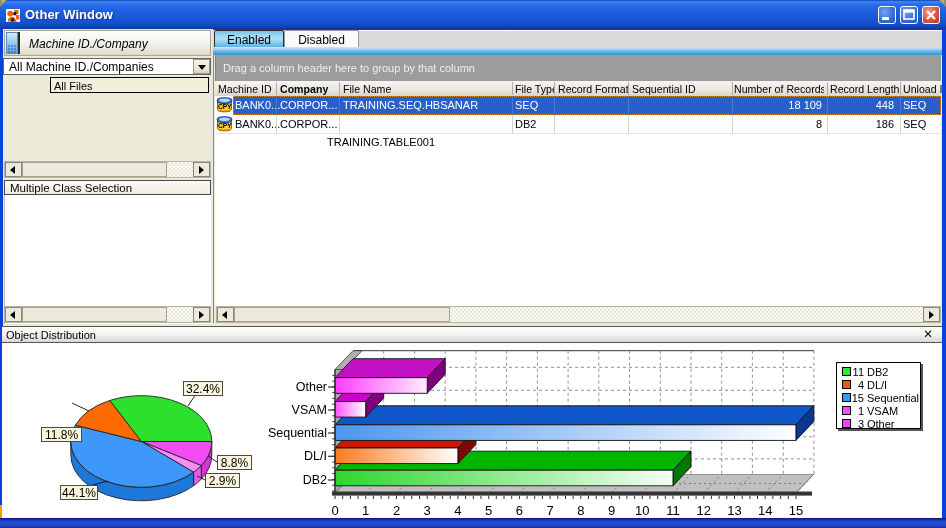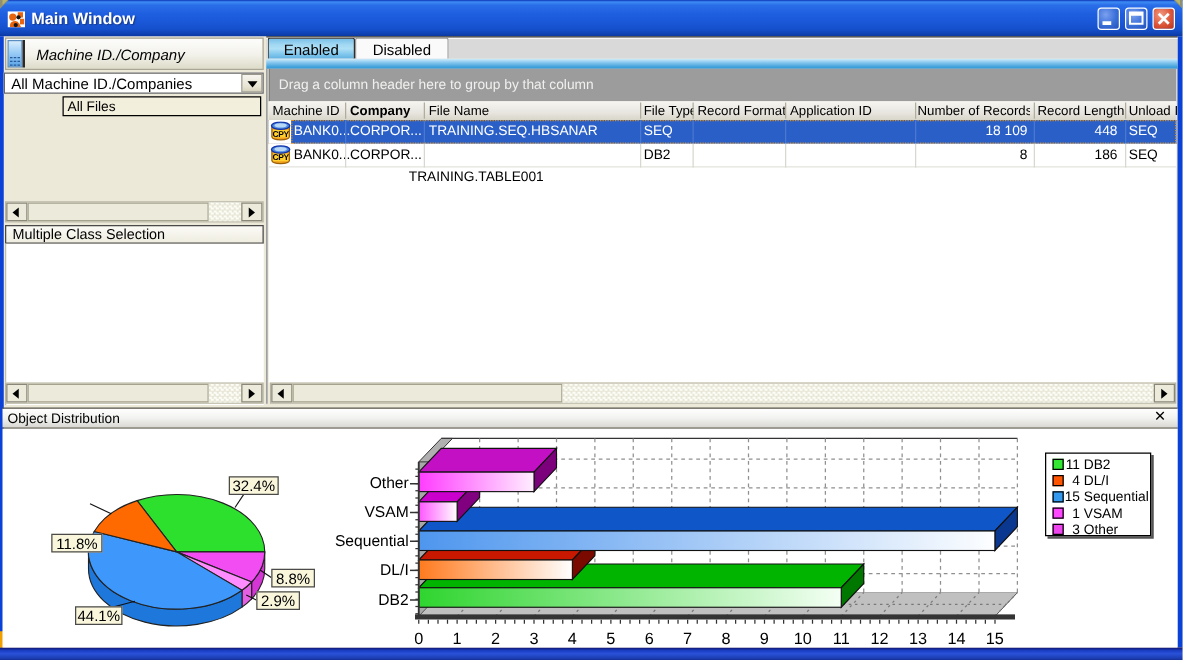--- a/index.html
+++ b/index.html
@@ -80,21 +80,21 @@
 <div id="title" class="abs">
   <svg class="abs" style="left:6px;top:9px" width="14" height="13" viewBox="0 0 14 13">
     <rect x="0" y="0" width="14" height="13" fill="#fff"></rect>
     <circle cx="4.2" cy="4.6" r="2.9" fill="#e8650f"></circle>
     <path d="M2,12.5 a4,4 0 0 1 7.5,-2.5 l1.5,3 z" fill="#e8650f"></path>
     <rect x="8.2" y="0.8" width="4.2" height="4.2" fill="#e8650f"></rect>
     <rect x="10" y="6" width="3.4" height="4.5" fill="#e8650f"></rect>
     <circle cx="8.8" cy="4.8" r="1.7" fill="#141414"></circle>
     <circle cx="6.6" cy="11" r="1.7" fill="#141414"></circle>
   </svg>
-  <div class="abs txt">Main Window</div>
+  <div class="abs txt">Other Window</div>
 </div>
 <div id="btnmin" class="abs tbtn"><svg width="16" height="16">
         <rect x="3" y="10" width="7" height="3" fill="#fff"></rect>
       </svg></div>
 <div id="btnmax" class="abs tbtn"><svg width="16" height="16">
         <rect x="3" y="3" width="10" height="9" fill="none" stroke="#fff" stroke-width="1.6"></rect>
         <rect x="3" y="3" width="10" height="2.6" fill="#fff"></rect>
       </svg></div>
 <div id="btncls" class="abs tbtn"><svg width="16" height="16">
         <path d="M4,4 L12,12 M12,4 L4,12" stroke="#fff" stroke-width="2.2"></path>
@@ -172,21 +172,21 @@
   <div class="hcell" style="left:3px;width:57px;">Machine ID</div>
       <div class="hsep" style="left:61px;"></div>
   <div class="hcell" style="left:65px;width:58px;font-weight:bold;">Company</div>
       <div class="hsep" style="left:124px;"></div>
   <div class="hcell" style="left:128px;width:167px;">File Name</div>
       <div class="hsep" style="left:297px;"></div>
   <div class="hcell" style="left:300px;width:40px;">File Type</div>
       <div class="hsep" style="left:339px;"></div>
   <div class="hcell" style="left:343px;width:70px;">Record Format</div>
       <div class="hsep" style="left:413px;"></div>
-  <div class="hcell" style="left:417px;width:99px;">Application ID</div>
+  <div class="hcell" style="left:417px;width:99px;">Sequential ID</div>
       <div class="hsep" style="left:517px;"></div>
   <div class="hcell" style="left:519px;width:90px;text-align:right;">Number of Records</div>
       <div class="hsep" style="left:612px;"></div>
   <div class="hcell" style="left:615px;width:70px;">Record Length</div>
       <div class="hsep" style="left:685px;"></div>
   <div class="hcell" style="left:688px;width:40px;">Unload I</div>
 </div>
 <div id="grid-bg" class="abs"></div>
 <div id="row1" class="abs grow">
   <div style="position:absolute;left:0;top:0;width:18px;height:19px;background:#fff;"></div>

